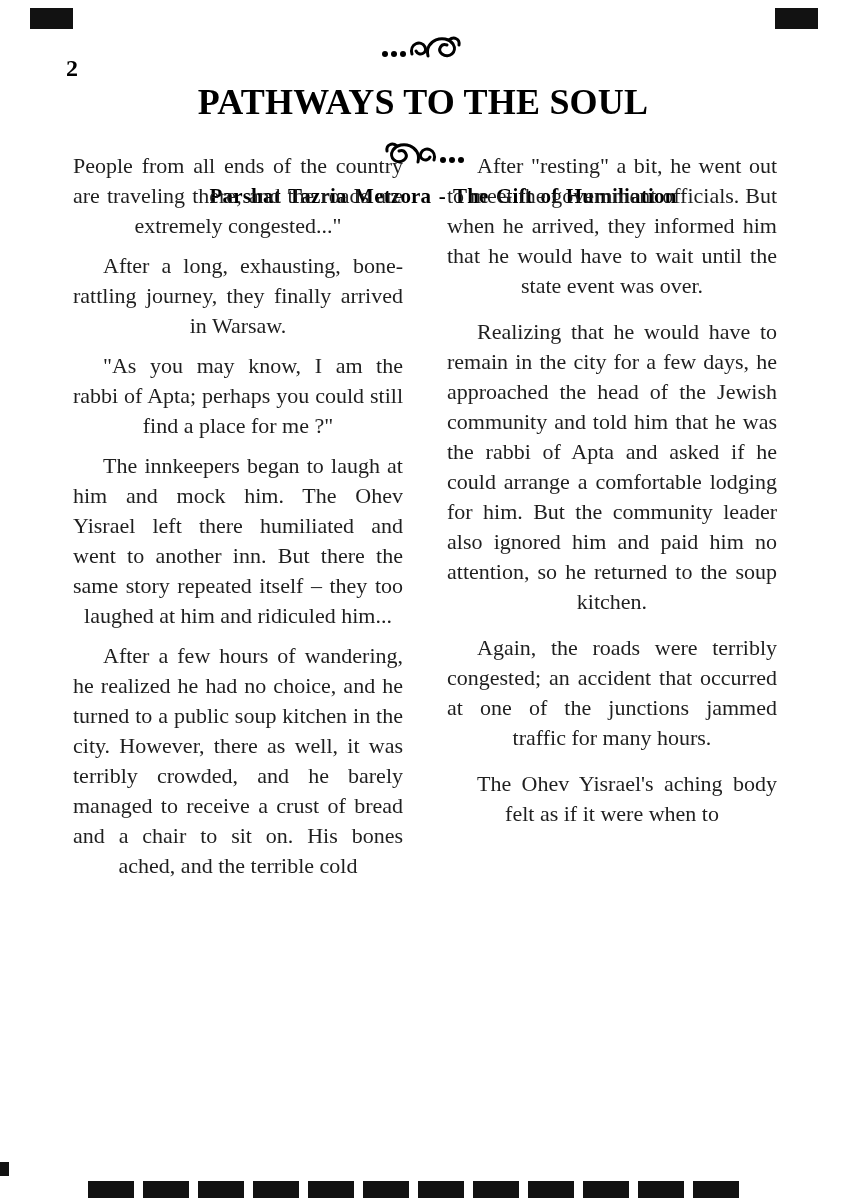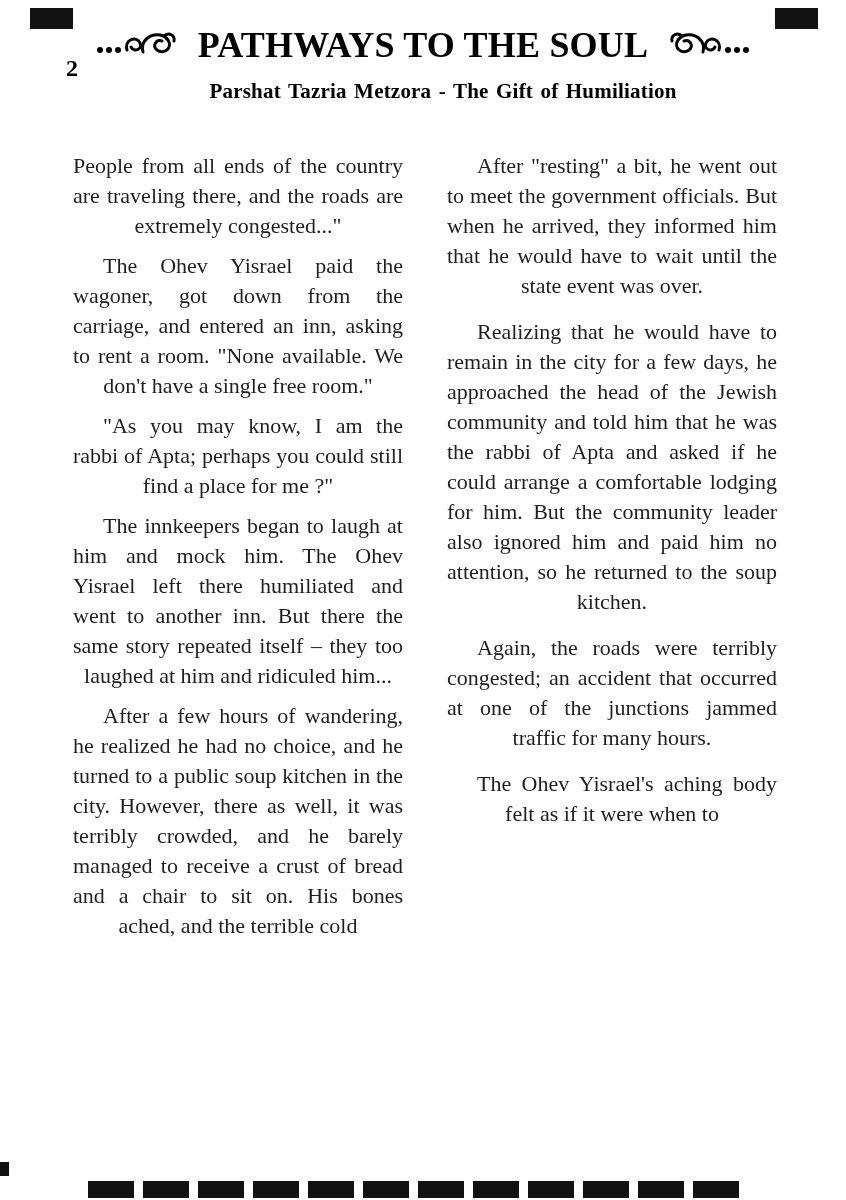--- a/index.html
+++ b/index.html
@@ -22,22 +22,22 @@
     background: var(--paper);
   }
 
   
   .page-header { position: absolute; top: 0; left: 0; right: 0; }
   .page-number {
     position: absolute; left: 66px; top: 55px;
     font-size: 24px; font-weight: 700; color: var(--title-ink);
   }
   .title-row {
-    margin-top: 24px;
-    display: flex; justify-content: center; align-items: center; gap: 16px;
+    margin-top: 33px;
+    display: flex; justify-content: center; align-items: center; gap: 16px; flex-direction: column;
   }
   .page-title {
     margin: 0;
     font-size: 36px; line-height: 42px; font-weight: 700;
     letter-spacing: 0.2px;
     color: var(--title-ink);
     white-space: nowrap;
   }
   .flourish { display: block; color: var(--title-ink); }
   .page-subtitle {
@@ -124,21 +124,21 @@
         </g>
       </svg>
     </div>
 
     <h2 class="page-subtitle">Parshat Tazria Metzora - The Gift of Humiliation</h2>
   </header>
 
   <main class="columns">
     <section class="col" data-col="left">
         <p class="no-indent">People from all ends of the country are traveling there, and the roads are extremely congested..."</p>
-        <p>The Ohev Yisrael paid the wagoner, got down from the carriage, and entered an inn, asking to rent a room. "None available. We don't have a single free room."</p>
+        <p>After a long, exhausting, bone-rattling journey, they finally arrived in Warsaw.</p>
         <p>"As you may know, I am the rabbi of Apta; perhaps you could still find a place for me ?"</p>
         <p>The innkeepers began to laugh at him and mock him. The Ohev Yisrael left there humiliated and went to another inn. But there the same story repeated itself – they too laughed at him and ridiculed him...</p>
         <p>After a few hours of wandering, he realized he had no choice, and he turned to a public soup kitchen in the city. However, there as well, it was terribly crowded, and he barely managed to receive a crust of bread and a chair to sit on. His bones ached, and the terrible cold</p>
       </section>
     <section class="col" data-col="right">
         <p>After "resting" a bit, he went out to meet the government officials. But when he arrived, they informed him that he would have to wait until the state event was over.</p>
         <p>Realizing that he would have to remain in the city for a few days, he approached the head of the Jewish community and told him that he was the rabbi of Apta and asked if he could arrange a comfortable lodging for him. But the community leader also ignored him and paid him no attention, so he returned to the soup kitchen.</p>
         <p>Again, the roads were terribly congested; an accident that occurred at one of the junctions jammed traffic for many hours.</p>
         <p>The Ohev Yisrael's aching body felt as if it were when to</p>
       </section>

